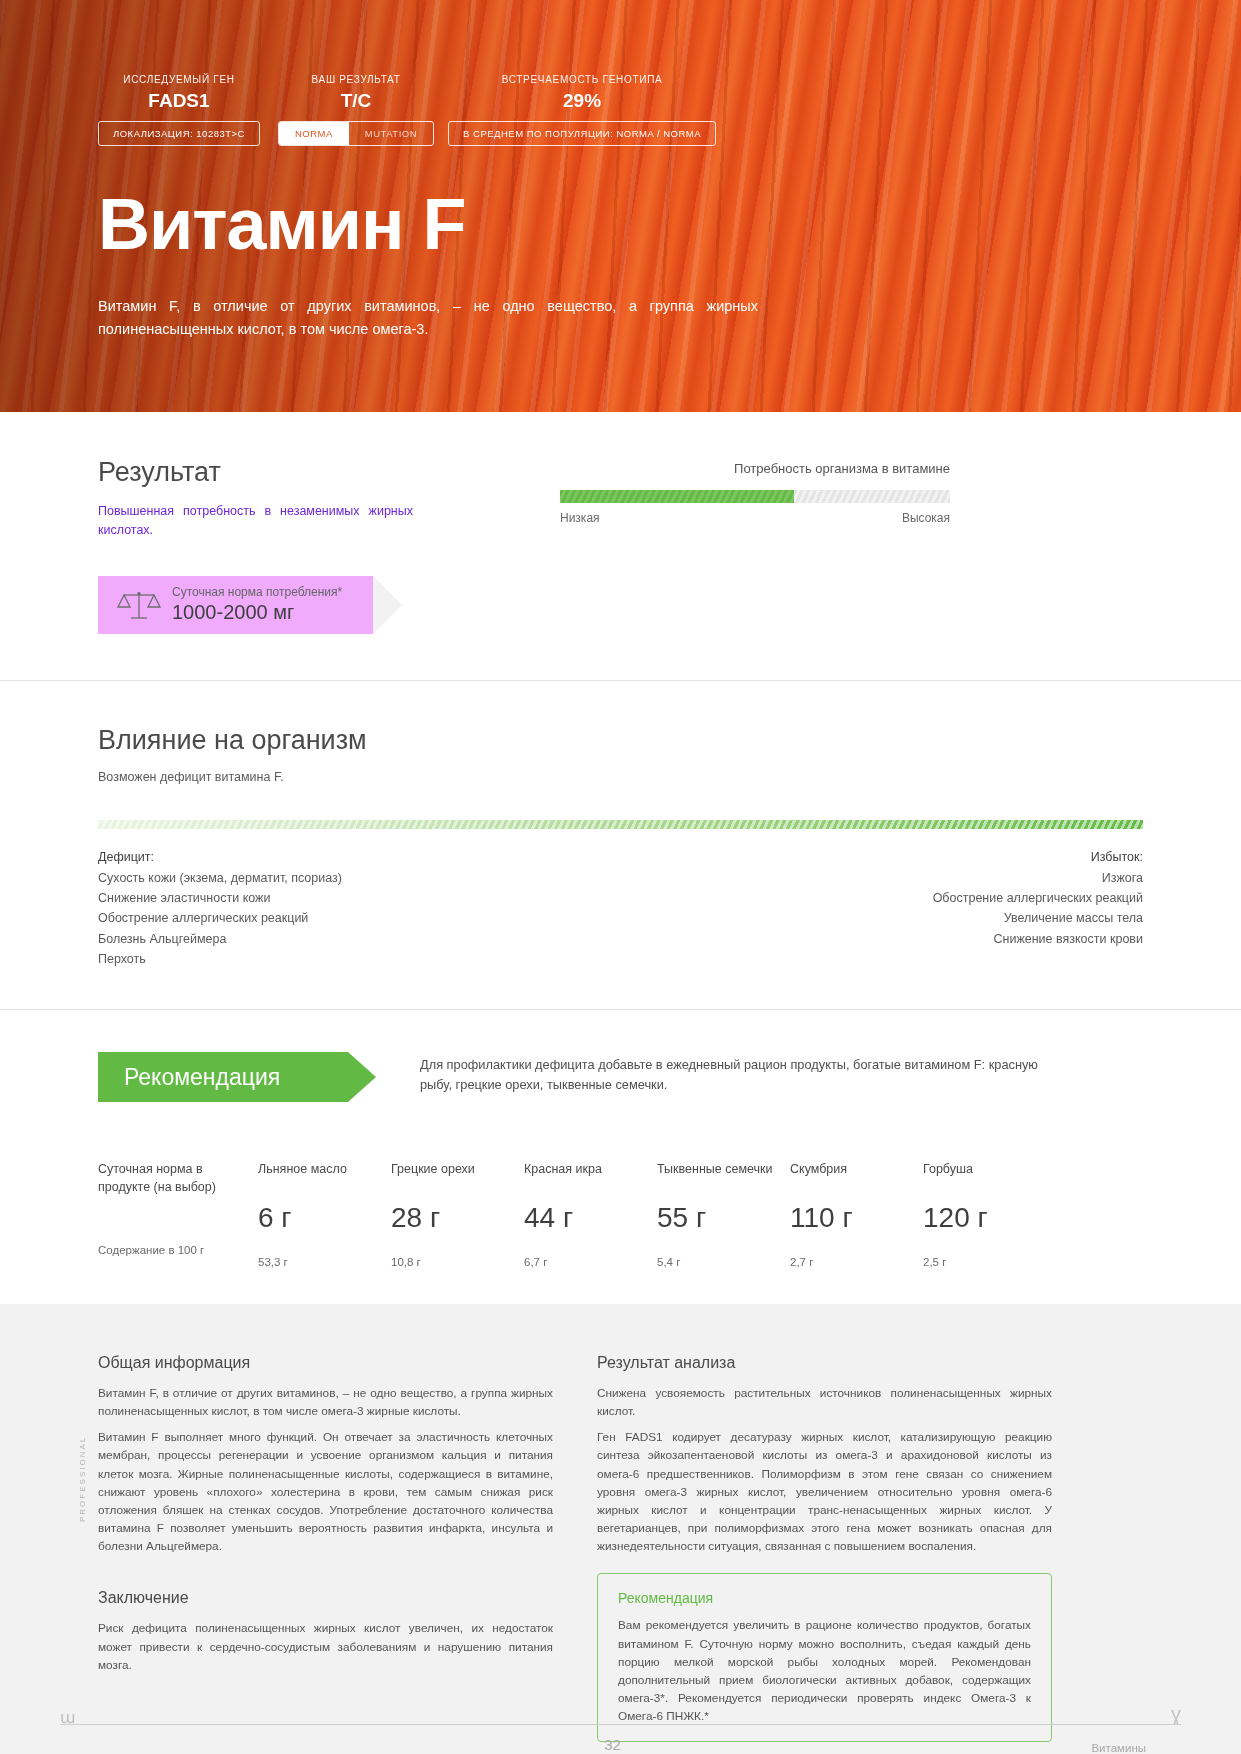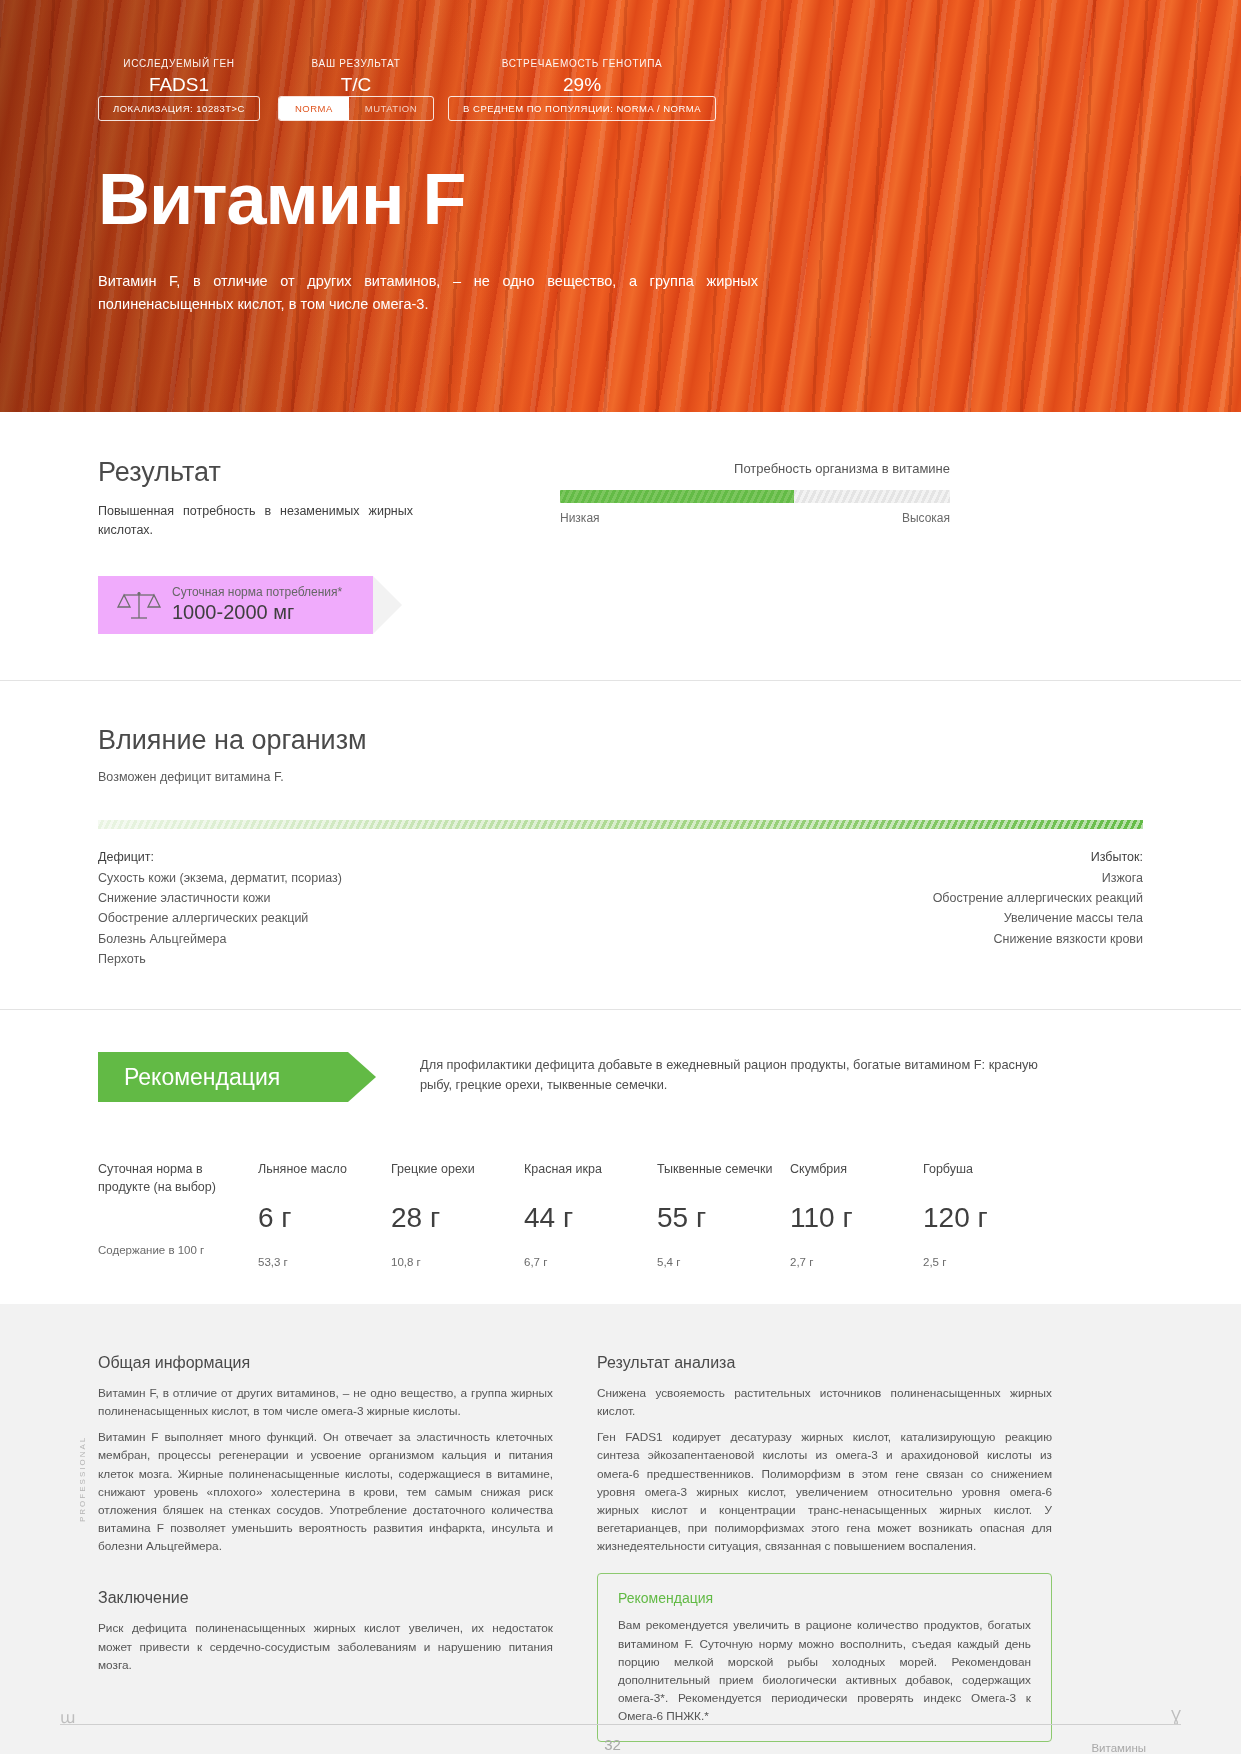--- a/index.html
+++ b/index.html
@@ -42,21 +42,21 @@
         rgba(120,20,0,0.18) 0px, rgba(120,20,0,0.18) 3px,
         rgba(120,20,0,0) 3px, rgba(120,20,0,0) 52px);
   }
   .hero-bg::before {
     content: "";
     position: absolute;
     left: 0; top: 0; bottom: 0; width: 46%;
     background: linear-gradient(90deg, rgba(30,0,0,0.30) 0%, rgba(30,0,0,0.05) 70%, rgba(0,0,0,0) 100%);
     z-index: 1;
   }
-  .hero-inner { position: relative; z-index: 3; padding: 0 0 0 98px; }
+  .hero-inner { position: relative; z-index: 3; padding: 16px 0 0 98px; }
 
   .badges {
     display: flex;
     gap: 0;
     padding-top: 58px;
     align-items: flex-start;
   }
   .badge-col { margin-right: 14px; }
   .badge-col.first { margin-right: 18px; }
   .badge-title {
@@ -65,21 +65,22 @@
     letter-spacing: 0.7px;
     text-transform: uppercase;
     text-align: center;
     opacity: 0.95;
     margin-bottom: 5px;
   }
   .badge-value {
     color: #ffffff;
     font-size: 19px;
     text-align: center;
-    font-weight: normal;
+    margin-bottom: 9px;
+    font-weight: bold;
   }
   .badge-pill {
     border: 1px solid rgba(255,255,255,0.85);
     border-radius: 3px;
     color: #ffffff;
     font-size: 9.5px;
     letter-spacing: 0.5px;
     padding: 6px 14px;
     text-transform: uppercase;
     text-align: center;
@@ -127,21 +128,21 @@
     color: #4a4a4a;
     margin: 0;
   }
 
   .result-block { display: flex; padding-top: 45px; }
   .result-left { width: 420px; }
   .result-left h2 { font-size: 27px; margin-bottom: 14px; }
   .result-text {
     font-size: 12.5px;
     line-height: 1.5;
-    color: #404040;
+    color: #6d28d9;
     text-align: justify;
     max-width: 315px;
   }
 
   .norm-box {
     margin-top: 36px;
     position: relative;
     background: #f0abfc;
     display: flex;
     align-items: center;

